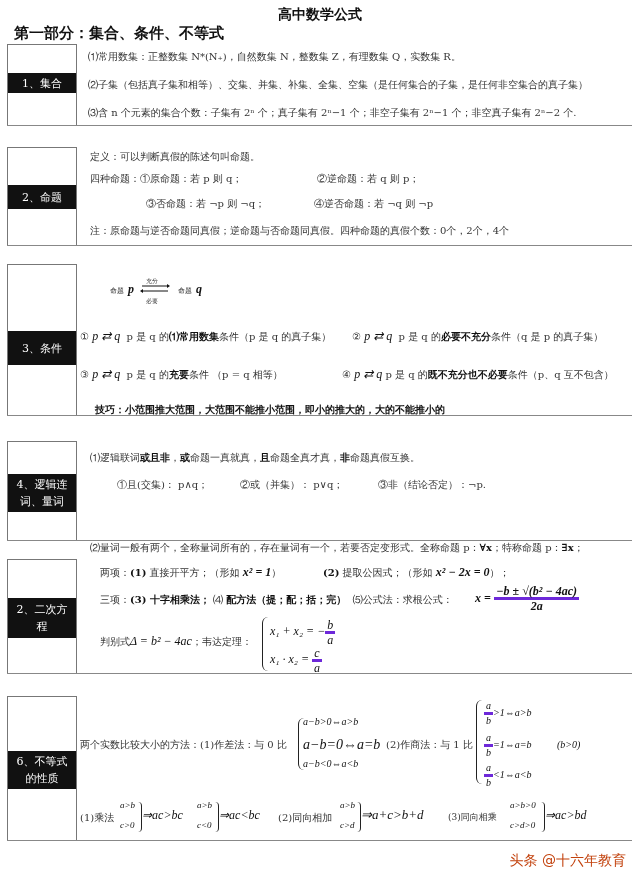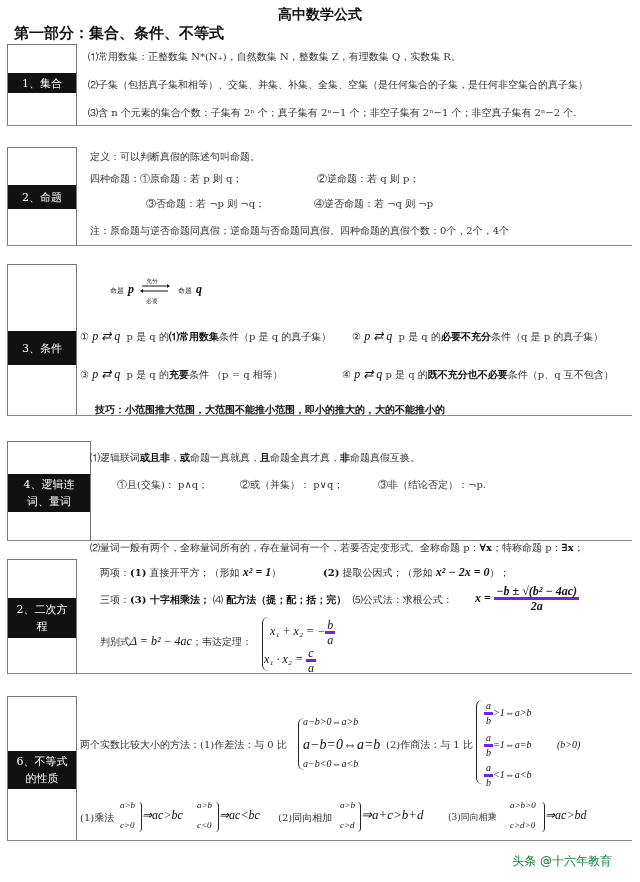--- a/index.html
+++ b/index.html
@@ -12,21 +12,21 @@
   .label-box { position:absolute; left:7px; width:68px; border:1px solid #777; border-bottom:none; background:#fff; }
   .label-bar { position:absolute; left:0; right:0; background:#111; color:#fff; font-size:11px; text-align:center;
                display:flex; align-items:center; justify-content:center; line-height:17px; }
   .txt { position:absolute; font-size:10px; color:#333; white-space:nowrap; }
   .b { font-weight:bold; color:#111; }
   .m { font-family:"Liberation Serif", serif; font-style:italic; font-size:12px; color:#111; }
   .mb { font-family:"Liberation Serif", serif; font-weight:bold; font-style:italic; font-size:12px; color:#111; }
   .frac { display:inline-flex; flex-direction:column; align-items:center; vertical-align:middle; line-height:12px; }
   .frac .num { border-bottom:3px solid #6d28d9; padding:0 2px; }
   .brace { position:absolute; border-left:1.5px solid #222; border-radius:6px 0 0 6px; }
-  .watermark { position:absolute; right:28px; bottom:12px; font-family:"DejaVu Sans", sans-serif; font-size:12px; color:#15803d; }
+  .watermark { position:absolute; right:14px; bottom:12px; font-family:"DejaVu Sans", sans-serif; font-size:14px; color:#c2410c; }
 </style>
 </head>
 <body>
 
 <div class="abs title">高中数学公式</div>
 <div class="abs part">第一部分：集合、条件、不等式</div>
 
 <div>
   <div class="label-box" style="top:44px;height:81px;">
     <div class="label-bar" style="top:28px;height:20px;">1、集合</div>
@@ -81,21 +81,21 @@
   <div class="txt" style="left:80px;top:367px;">
     <span>③</span> <span class="m">p ⇄ q</span>&nbsp;&nbsp;<span>p 是 q 的</span><span class="b">充要</span><span>条件 （p = q 相等）</span>
   </div>
   <div class="txt" style="left:342px;top:367px;">
     <span>④</span> <span class="m">p ⇄ q</span> <span>p 是 q 的</span><span class="b">既不充分也不必要</span><span>条件（p、q 互不包含）</span>
   </div>
   <div class="txt b" style="left:95px;top:403px;">技巧：小范围推大范围，大范围不能推小范围，即小的推大的，大的不能推小的</div>
 </div>
 
 <div>
-  <div class="label-box" style="top:441px;height:99px;padding-left:14px;">
+  <div class="label-box" style="top:441px;height:99px;">
     <div class="label-bar" style="top:32px;height:38px;flex-direction:column;">
       <span>4、逻辑连</span>
         <span>词、量词</span>
     </div>
   </div>
   <div class="sec-line" style="top:540px;"></div>
   <div class="txt" style="left:90px;top:451px;">
     <span>⑴逻辑联词</span><span class="b">或且非</span><span>，</span><span class="b">或</span><span>命题一真就真，</span><span class="b">且</span><span>命题全真才真，</span><span class="b">非</span><span>命题真假互换。</span>
   </div>
   <div class="txt" style="left:117px;top:478px;">①且(交集)： p∧q；</div>
@@ -134,21 +134,21 @@
   <div class="txt" style="left:100px;top:634px;">
     <span>判别式</span><span class="m">Δ = b² − 4ac</span><span>；韦达定理：</span>
   </div>
   <div class="brace" style="left:262px;top:617px;height:54px;width:6px;"></div>
   <div class="txt" style="left:270px;top:619px;">
     <span class="m">x₁ + x₂ = −</span><span class="frac m">
         <span class="num">b</span>
         <span>a</span>
       </span>
   </div>
-  <div class="txt" style="left:264px;top:647px;">
+  <div class="txt" style="left:270px;top:647px;">
     <span class="m">x₁ · x₂ =</span> <span class="frac m">
         <span class="num">c</span>
         <span>a</span>
       </span>
   </div>
 </div>
 
 <div>
   <div class="label-box" style="top:696px;height:144px;">
     <div class="label-bar" style="top:54px;height:38px;flex-direction:column;">

